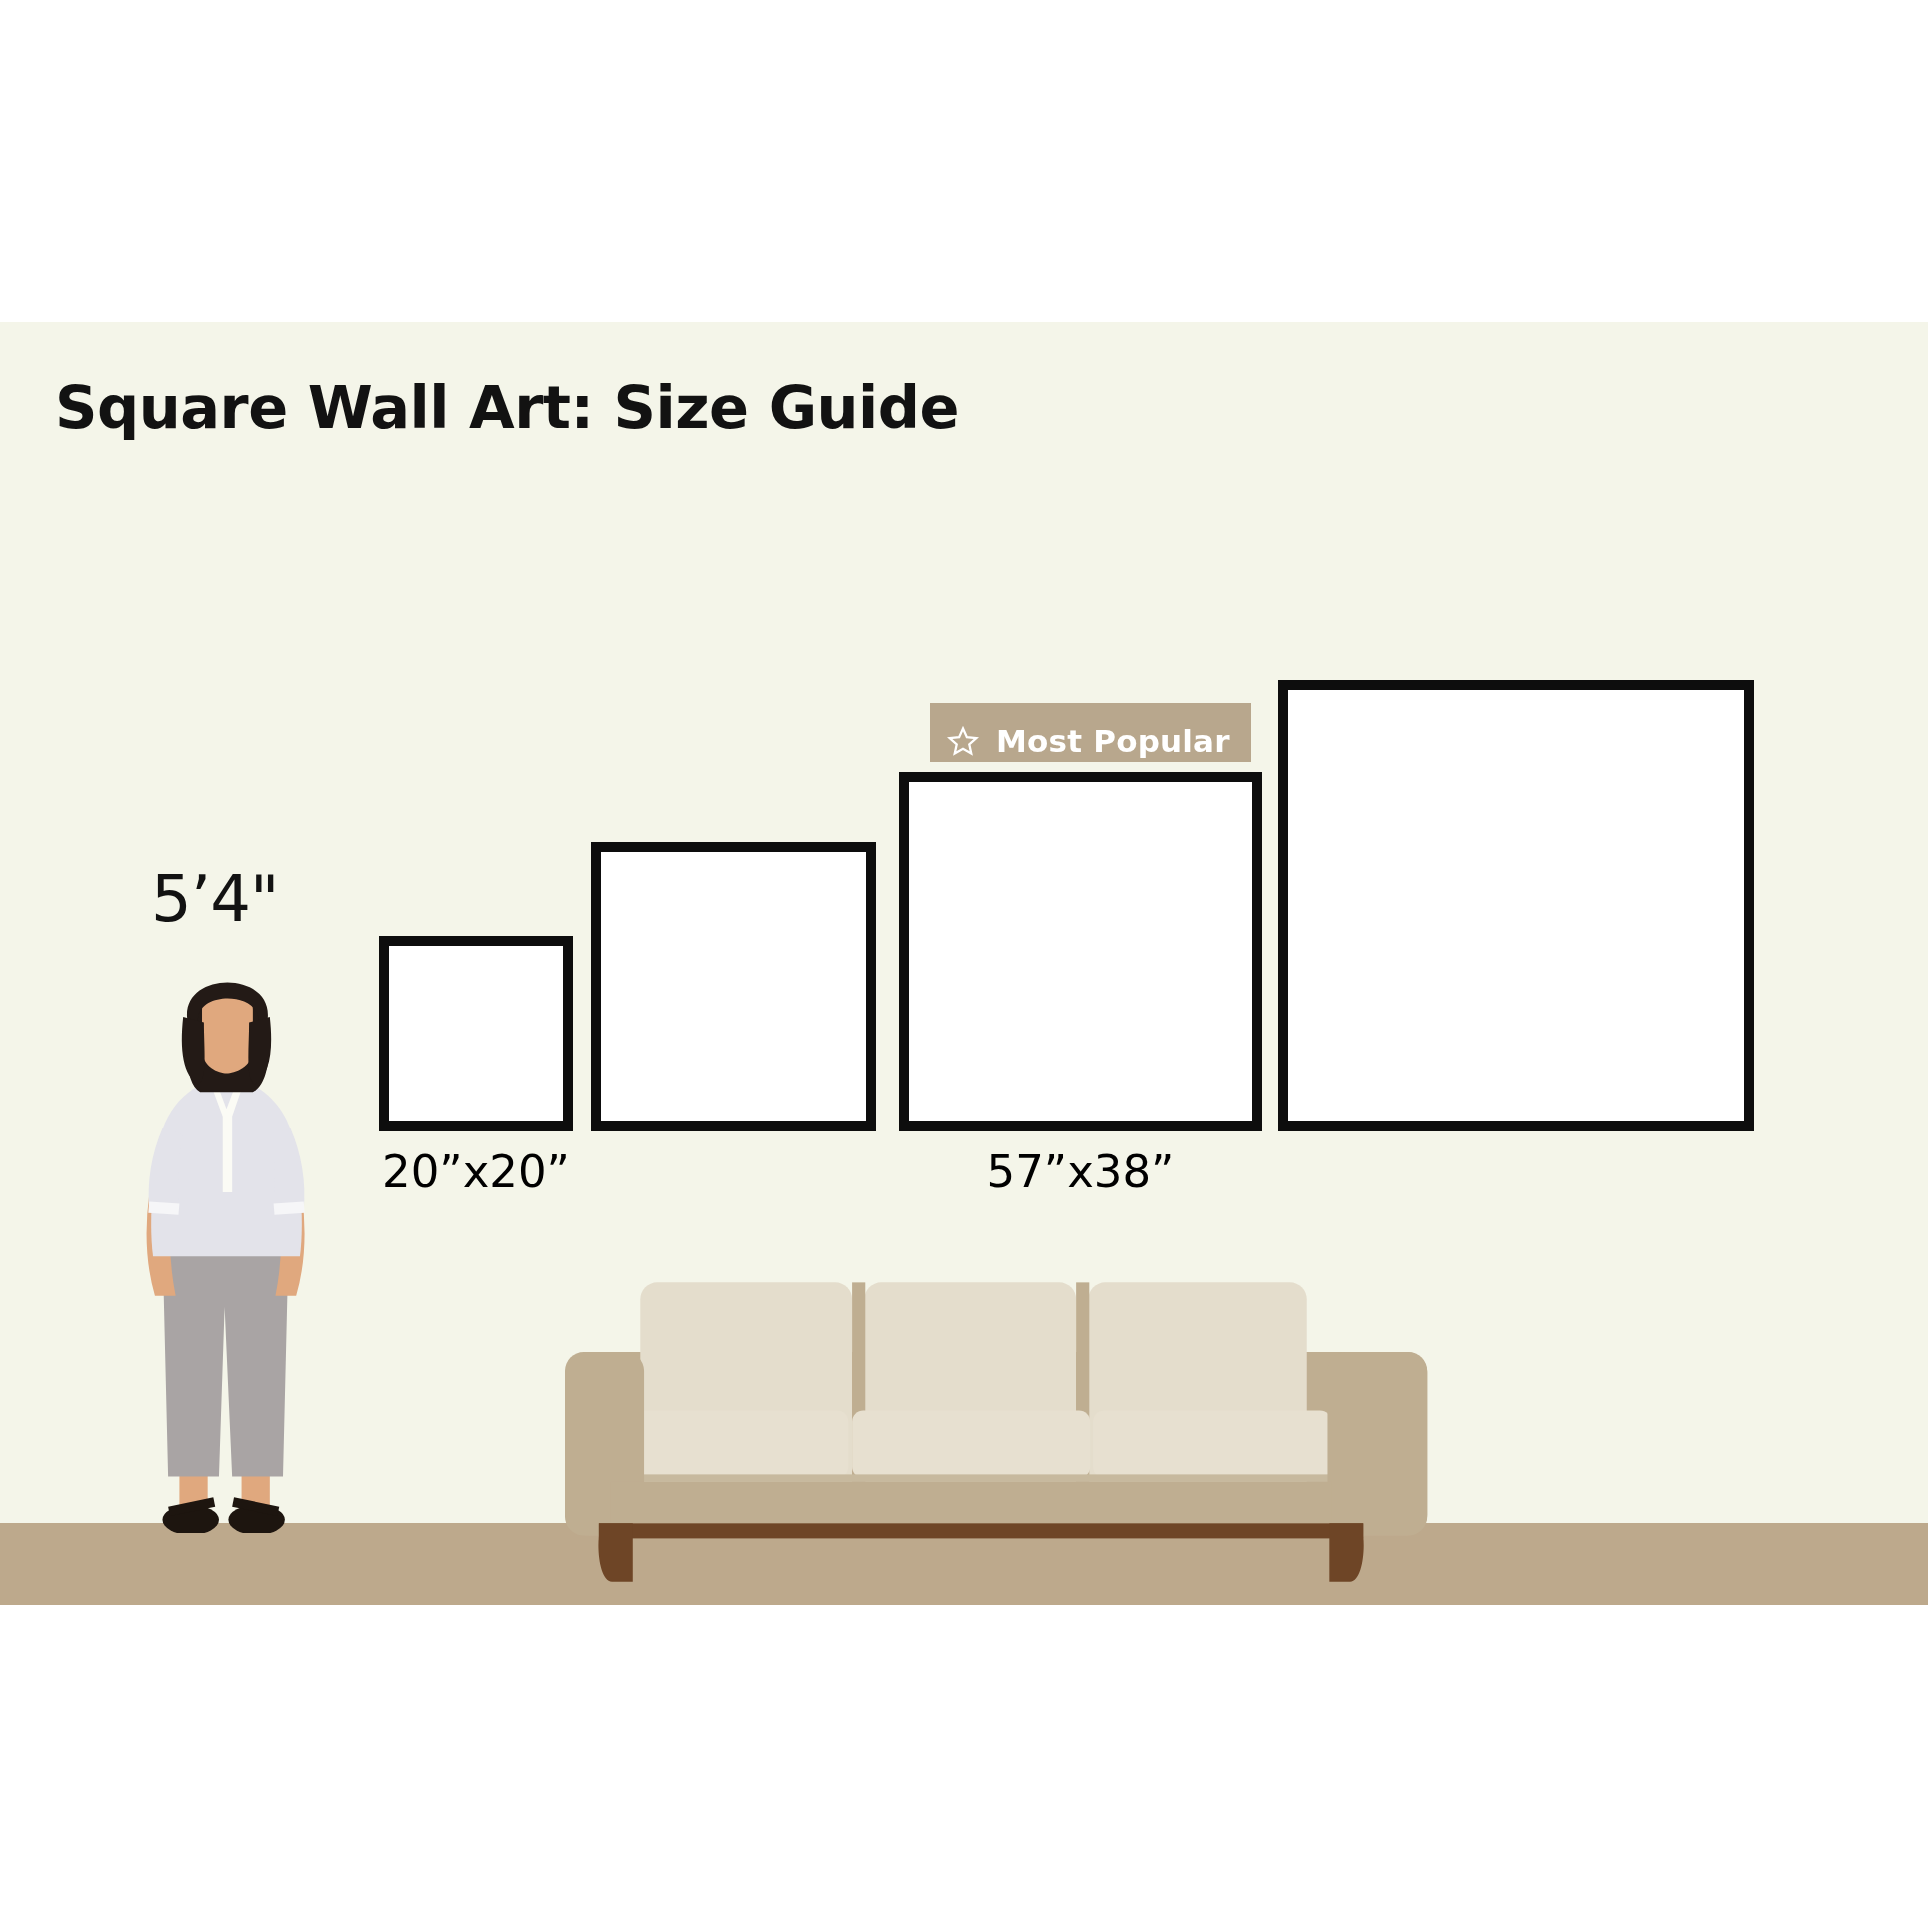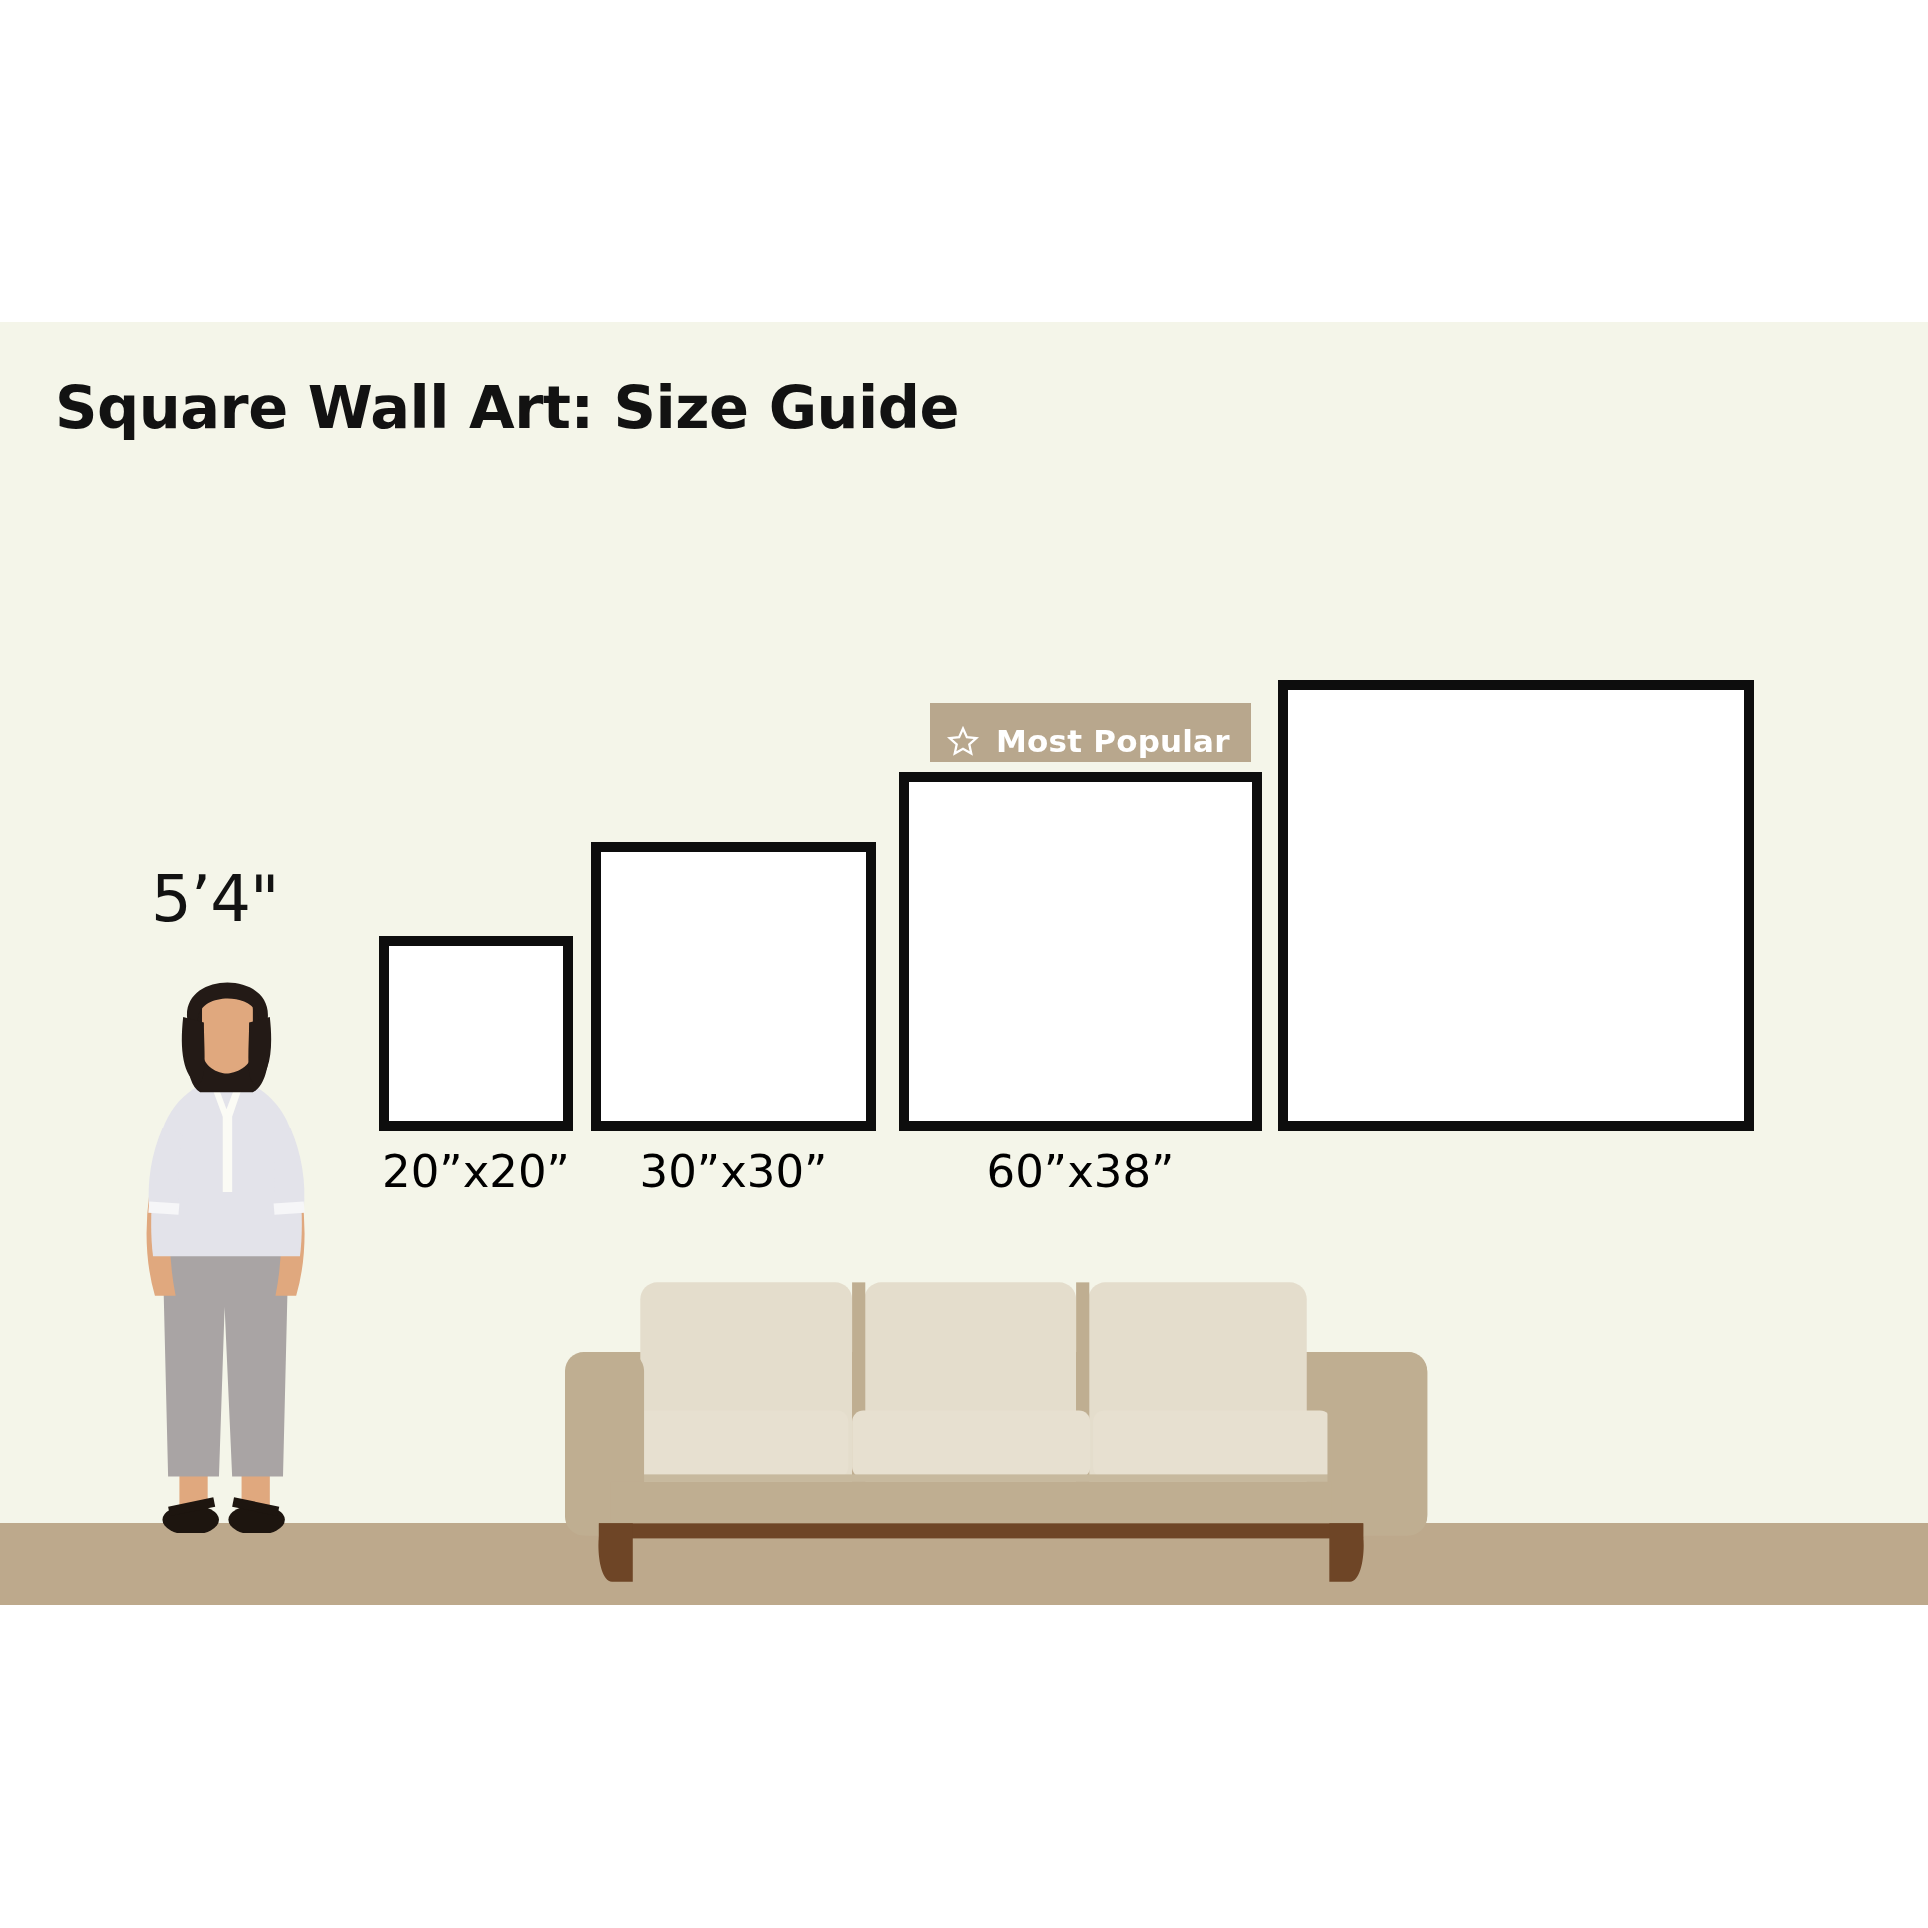--- a/index.html
+++ b/index.html
@@ -194,22 +194,21 @@
       <path d="M848 268 L812 268 L812 330 L834 330 C 846 330 850 300 848 282 Z" fill="#6e4526"></path>
     </svg>
   </div>
 
   <div class="frame f20"></div>
   <div class="frame f30"></div>
   <div class="frame f38"></div>
   <div class="frame f48"></div>
 
   <div class="size-label l20">20”x20”</div>
-  <div class="size-label l30">30”x30”</div>
-  <div class="size-label l38">60”x38”</div>
+  <div class="size-label l38">57”x38”</div>
 
   <div class="badge">
     <svg class="star-icon" viewBox="0 0 24 24">
       <path d="M12 2.6 L14.9 9.1 L22 9.8 L16.7 14.5 L18.2 21.4 L12 17.8 L5.8 21.4 L7.3 14.5 L2 9.8 L9.1 9.1 Z" fill="none" stroke="#ffffff" stroke-width="1.7" stroke-linejoin="miter"></path>
     </svg>
     <span class="badge-text">Most Popular</span>
   </div>
 
 </div>
 

